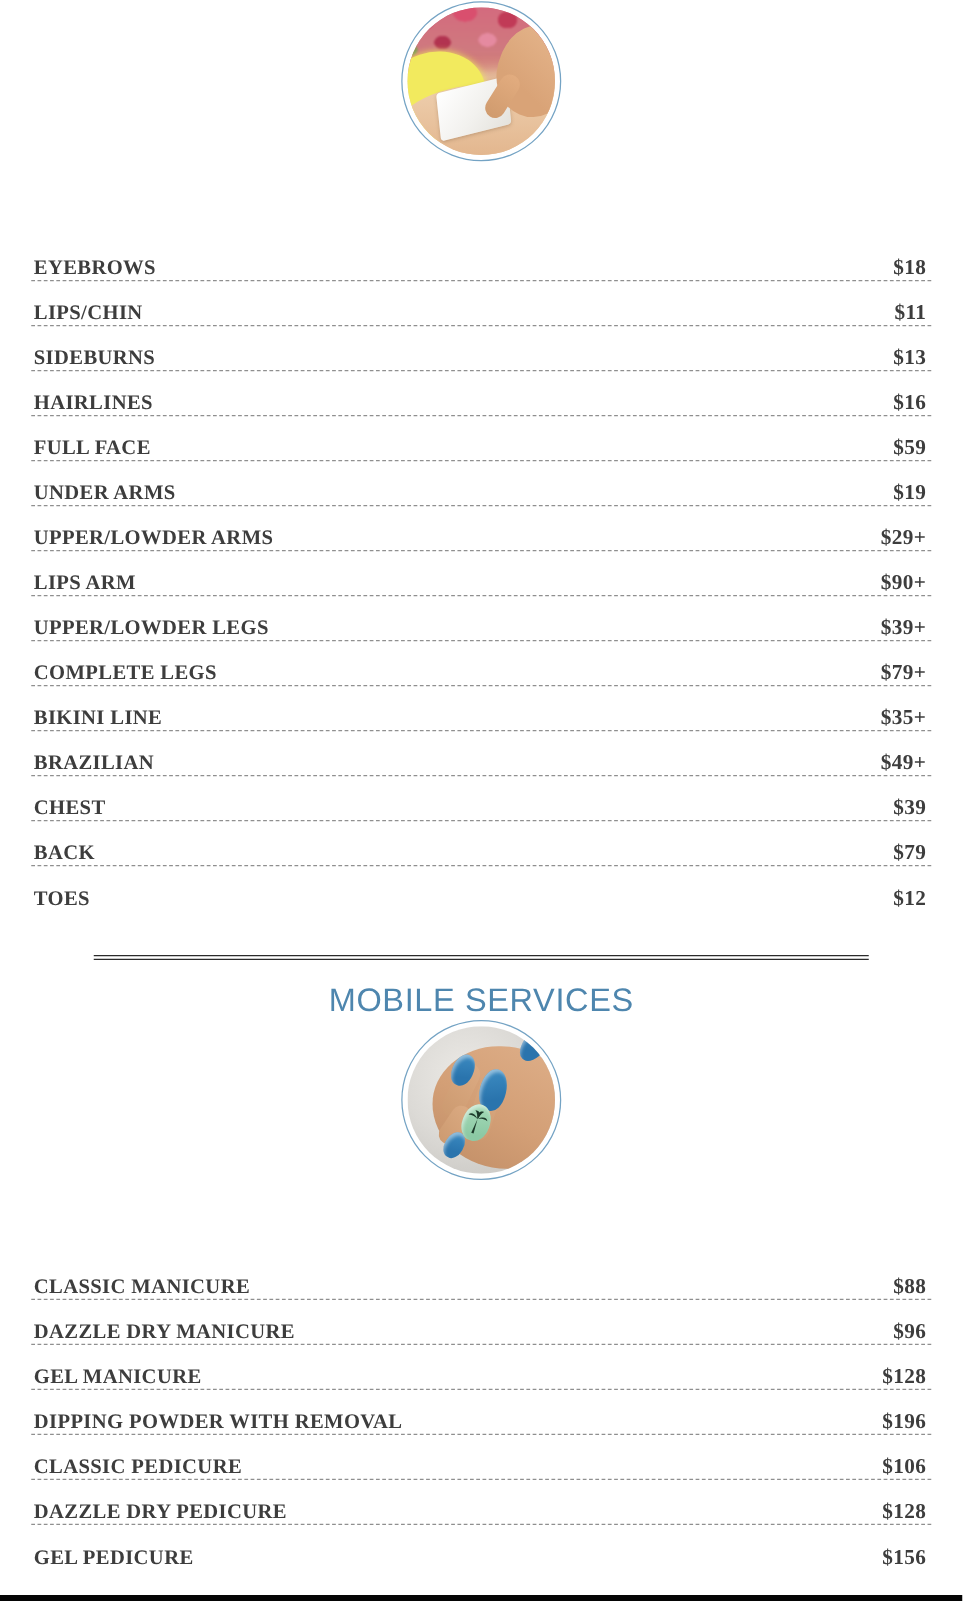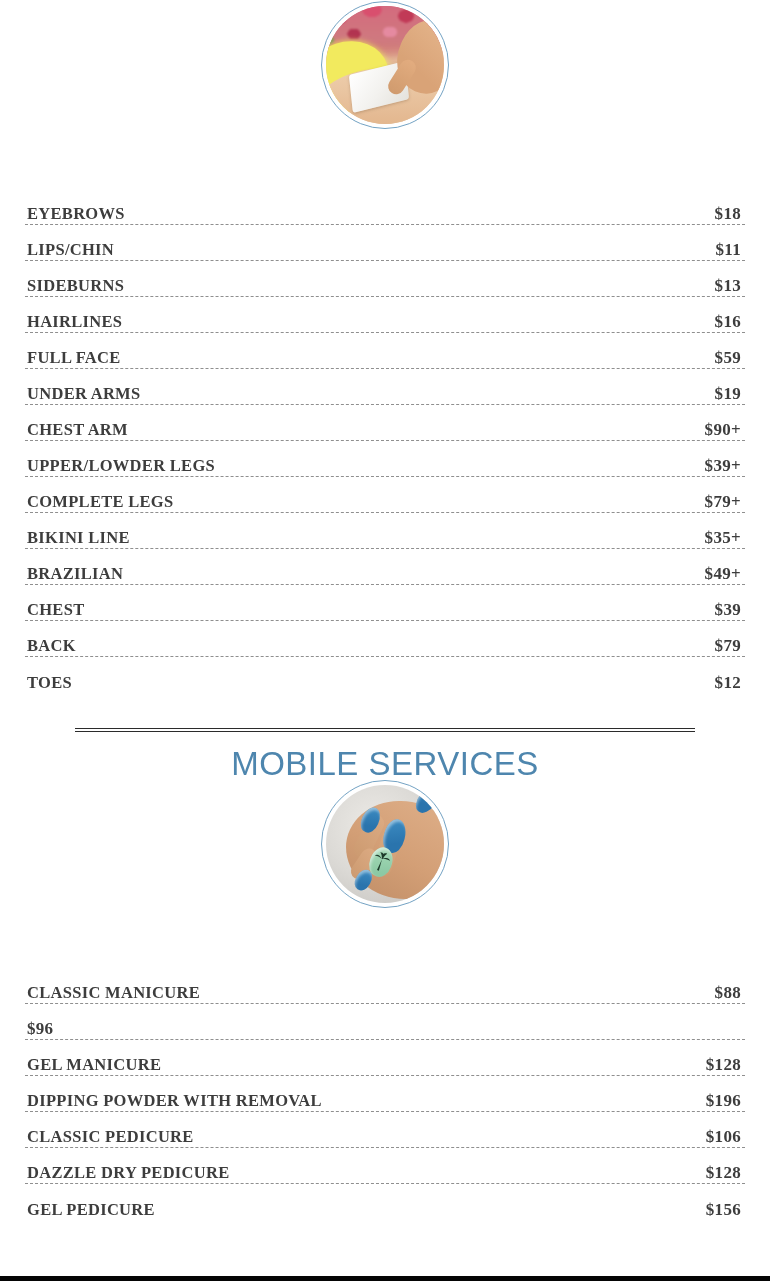--- a/index.html
+++ b/index.html
@@ -90,21 +90,21 @@
   .gap-after-photo1{height:60px;}
   .divider{
     width:620px;margin:35px auto 0;
     border-top:4px double var(--divider-color);
   }
   .section-title{
     margin-top:16px;
     text-align:center;
     font-family:"Liberation Sans", sans-serif;
     font-weight:400;
-    font-size:33px;
+    font-size:26px;
     line-height:32px;
     color:var(--heading-blue);
     letter-spacing:.5px;
   }
   .gap-after-photo2{height:60px;}
   .bottom-bar{
     position:absolute;left:0;bottom:0;width:770px;height:5px;background:#050505;
   }
 </style>
 </head>
@@ -151,23 +151,27 @@
   <div class="price-row">
     <span class="service">FULL FACE</span>
     <span class="price">$59</span>
   </div>
 
   <div class="price-row">
     <span class="service">UNDER ARMS</span>
     <span class="price">$19</span>
   </div>
 
-
-  <div class="price-row">
-    <span class="service">CHEST ARM</span>
+  <div class="price-row">
+    <span class="service">UPPER/LOWDER ARMS</span>
+    <span class="price">$29+</span>
+  </div>
+
+  <div class="price-row">
+    <span class="service">LIPS ARM</span>
     <span class="price">$90+</span>
   </div>
 
   <div class="price-row">
     <span class="service">UPPER/LOWDER LEGS</span>
     <span class="price">$39+</span>
   </div>
 
   <div class="price-row">
     <span class="service">COMPLETE LEGS</span>
@@ -231,20 +235,21 @@
 
   <div class="gap-after-photo2"></div>
 
   <div class="price-list">
   <div class="price-row">
     <span class="service">CLASSIC MANICURE</span>
     <span class="price">$88</span>
   </div>
 
   <div class="price-row">
+    <span class="service">DAZZLE DRY MANICURE</span>
     <span class="price">$96</span>
   </div>
 
   <div class="price-row">
     <span class="service">GEL MANICURE</span>
     <span class="price">$128</span>
   </div>
 
 
   <div class="price-row">

